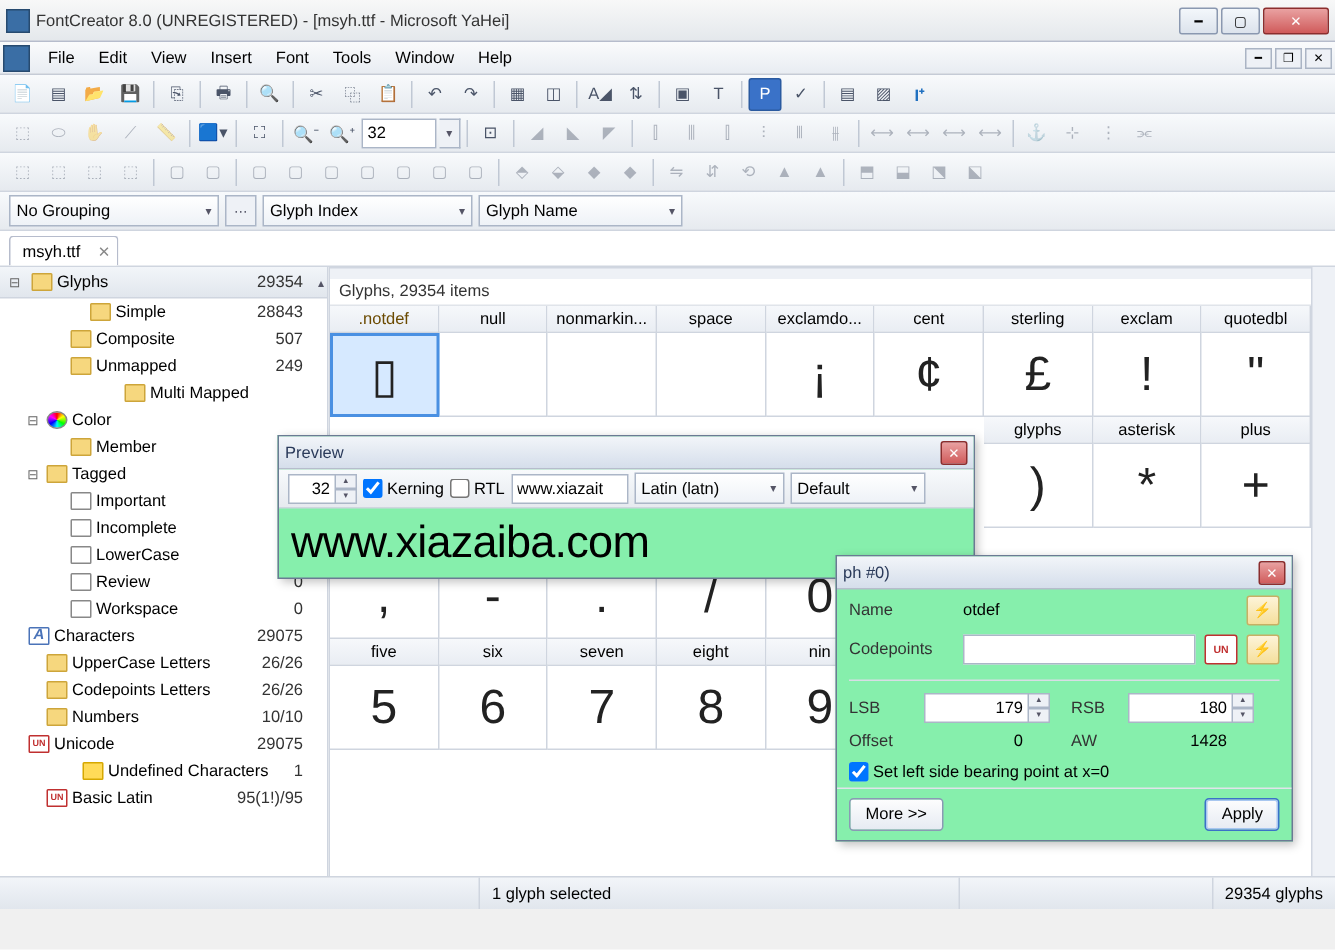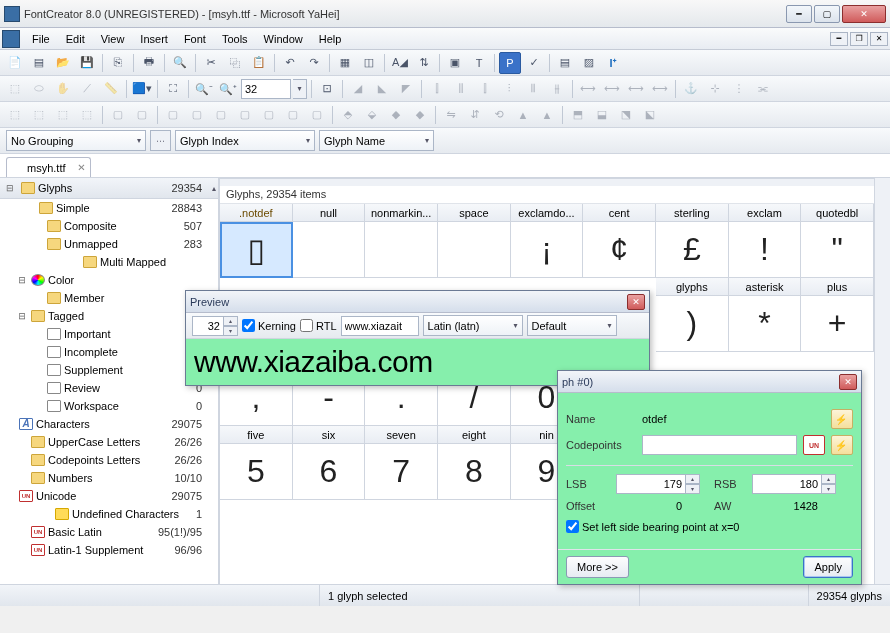--- a/index.html
+++ b/index.html
@@ -32,21 +32,21 @@
 .zoom-dd { width: 14px; height: 20px; border: 1px solid #abb6c7; border-left: none; background: #eef1f6; text-align: center; line-height: 18px; cursor: pointer; font-size: 8px; color: #556; }
 
 
 .combo-row { height: 26px; background: linear-gradient(to bottom,#f8fafc,#e6eaef); border-bottom: 1px solid #cfd5df; display: flex; align-items: center; padding: 2px 6px; gap: 4px; }
 .combo { height: 21px; border: 1px solid #abb6c7; background: linear-gradient(to bottom,#fff,#eef2f7); display: flex; align-items: center; padding: 0 4px; cursor: pointer; position: relative; justify-content: flex-end; }
 .combo::after { content: '▾'; margin-left: auto; font-size: 8px; color: #556; }
 .sm-btn { width: 21px; height: 21px; border: 1px solid #abb6c7; background: #eef1f6; display: flex; align-items: center; justify-content: center; cursor: pointer; font-size: 9px; color: #556; }
 
 
 .tab-strip { height: 24px; background: #fff; border-bottom: 1px solid #cfd5df; display: flex; align-items: flex-end; padding-left: 6px; }
-.file-tab { height: 20px; padding: 0 24px 0 20px; background: #fff; border: 1px solid #b6bccc; border-bottom: none; border-radius: 3px 3px 0 0; display: flex; align-items: center; position: relative; }
+.file-tab { height: 20px; padding: 0 24px 0 8px; background: #fff; border: 1px solid #b6bccc; border-bottom: none; border-radius: 3px 3px 0 0; display: flex; align-items: center; position: relative; }
 .file-tab .close-x { position: absolute; right: 4px; font-size: 10px; color: #888; cursor: pointer; }
 
 
 .main-split { display: flex; height: 406px; background: #fff; }
 .tree-panel { width: 219px; border-right: 1px solid #cfd5df; background: #fff; overflow: hidden; display: flex; flex-direction: column; }
 .tree-header { height: 21px; background: linear-gradient(to bottom,#f2f5f9,#e1e6ed); border-bottom: 1px solid #cfd5df; display: flex; align-items: center; padding: 0 16px 0 6px; position: relative; }
 .tree-header-text { flex: 1; }
 .tree-header-count { text-align: right; color: #333; }
 .tree-body { flex: 1; overflow-y: auto; }
 .tree-row { display: flex; align-items: center; height: 18px; padding: 0 16px 0 4px; cursor: pointer; }
@@ -246,21 +246,21 @@
 </div>
 
 <div class="combo-row">
   <div class="combo" style="width:140px">
       <span>No Grouping</span>
     </div>
   <div class="sm-btn">⋯</div>
   <div class="combo" style="width:140px">
       <span>Glyph Index</span>
     </div>
-  <div class="combo" style="width:115px">
+  <div class="combo" style="width:136px">
       <span>Glyph Name</span>
     </div>
 </div>
 
 <div class="tab-strip">
   <div class="file-tab">
     <span>msyh.ttf</span>
     <span class="close-x">✕</span>
   </div>
 </div>
@@ -268,37 +268,37 @@
 <div class="main-split">
   <div class="tree-panel">
     <div class="tree-header">
       <span style="width:12px;font-size:9px;color:#666">⊟</span>
       <span class="tree-icon"></span>
       <span class="tree-header-text">Glyphs</span>
       <span class="tree-header-count">29354</span>
       <span style="position:absolute;right:2px;font-size:8px;color:#556">▴</span>
     </div>
     <div class="tree-body" id="tree-body">
-        <div class="tree-row" style="padding-left: 24px;">
+        <div class="tree-row" style="padding-left: 45px;">
           <span class="tree-toggle"></span>
           <span class="tree-icon "></span>
           <span class="tree-label">Simple</span>
           <span class="tree-val">28843</span>
         </div>
         <div class="tree-row" style="padding-left: 32px;">
           <span class="tree-toggle"></span>
           <span class="tree-icon "></span>
           <span class="tree-label">Composite</span>
           <span class="tree-val">507</span>
         </div>
         <div class="tree-row" style="padding-left: 32px;">
           <span class="tree-toggle"></span>
           <span class="tree-icon "></span>
           <span class="tree-label">Unmapped</span>
-          <span class="tree-val">283</span>
+          <span class="tree-val">249</span>
         </div>
         <div class="tree-row" style="padding-left: 32px; margin-left: 36px;">
           <span class="tree-toggle"></span>
           <span class="tree-icon "></span>
           <span class="tree-label">Multi Mapped</span>
           <span class="tree-val"></span>
         </div>
         <div class="tree-row" style="padding-left: 16px;">
           <span class="tree-toggle">⊟</span>
           <span class="tree-icon colorwheel"></span>
@@ -325,21 +325,21 @@
         </div>
         <div class="tree-row" style="padding-left: 32px;">
           <span class="tree-toggle"></span>
           <span class="tree-icon tag"></span>
           <span class="tree-label">Incomplete</span>
           <span class="tree-val">0</span>
         </div>
         <div class="tree-row" style="padding-left: 32px;">
           <span class="tree-toggle"></span>
           <span class="tree-icon tag"></span>
-          <span class="tree-label">Supplement</span>
+          <span class="tree-label">LowerCase</span>
           <span class="tree-val">0</span>
         </div>
         <div class="tree-row" style="padding-left: 32px;">
           <span class="tree-toggle"></span>
           <span class="tree-icon tag"></span>
           <span class="tree-label">Review</span>
           <span class="tree-val">0</span>
         </div>
         <div class="tree-row" style="padding-left: 32px;">
           <span class="tree-toggle"></span>
@@ -381,26 +381,20 @@
           <span class="tree-toggle"></span>
           <span class="tree-icon warn"></span>
           <span class="tree-label">Undefined Characters</span>
           <span class="tree-val">1</span>
         </div>
         <div class="tree-row" style="padding-left: 16px;">
           <span class="tree-toggle"></span>
           <span class="tree-icon uni">UN</span>
           <span class="tree-label">Basic Latin</span>
           <span class="tree-val">95(1!)/95</span>
-        </div>
-        <div class="tree-row" style="padding-left: 16px;">
-          <span class="tree-toggle"></span>
-          <span class="tree-icon uni">UN</span>
-          <span class="tree-label">Latin-1 Supplement</span>
-          <span class="tree-val">96/96</span>
         </div>
       </div>
   </div>
 
   <div class="glyph-panel">
     <div style="display:flex;height:100%">
       <div style="flex:1;display:flex;flex-direction:column;border-left:1px solid #cfd5df">
         <div class="hscroll" style="height:8px"></div>
         <div class="glyph-header">Glyphs, 29354 items</div>
         <div class="glyph-grid" id="glyph-grid">
@@ -519,21 +513,21 @@
       </div>
   </div>
   <div class="preview-body">www.xiazaiba.com</div>
 </div>
 
 <div class="float-win" style="left:557px; top:370px; width:305px">
   <div class="float-title">
     <span class="float-title-text">ph #0)</span>
     <div class="float-close">✕</div>
   </div>
-  <div style="padding:16px 8px">
+  <div style="padding:4px 8px">
     <div style="display:flex;align-items:center;gap:6px;margin-bottom:6px">
       <span class="props-label" style="width:70px">Name</span>
       <span style="flex:1">otdef</span>
       <div class="side-icon-btn">⚡</div>
     </div>
     <div style="display:flex;align-items:center;gap:6px;margin-bottom:10px">
       <span class="props-label" style="width:70px">Codepoints</span>
       <input class="props-input left" style="flex: 1 1 0%;">
       <div class="side-icon-btn" style="background:#fff;border-color:#c03030;color:#c03030;font-size:7px;font-weight:bold">UN</div>
       <div class="side-icon-btn">⚡</div>

